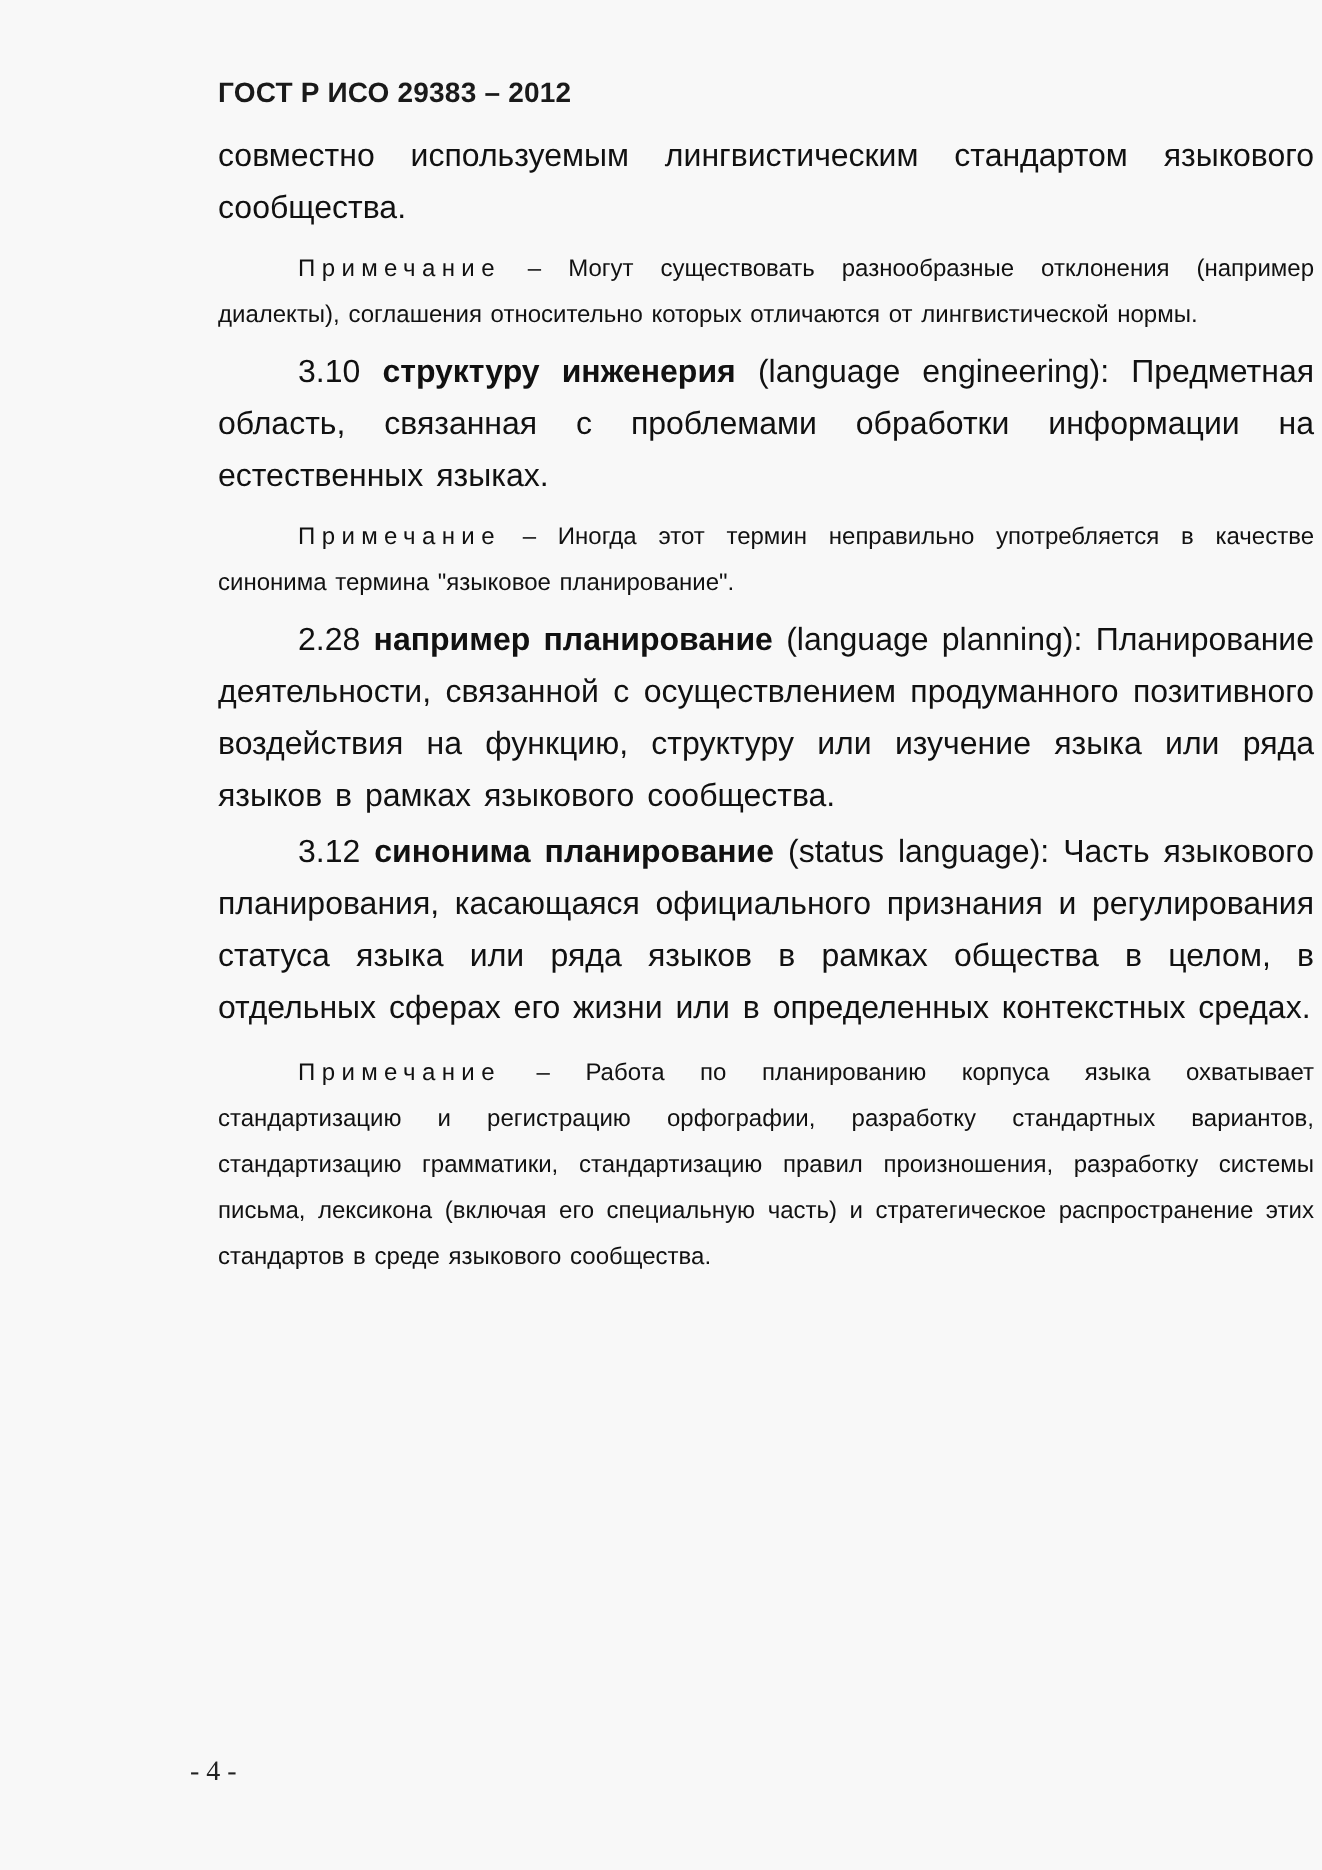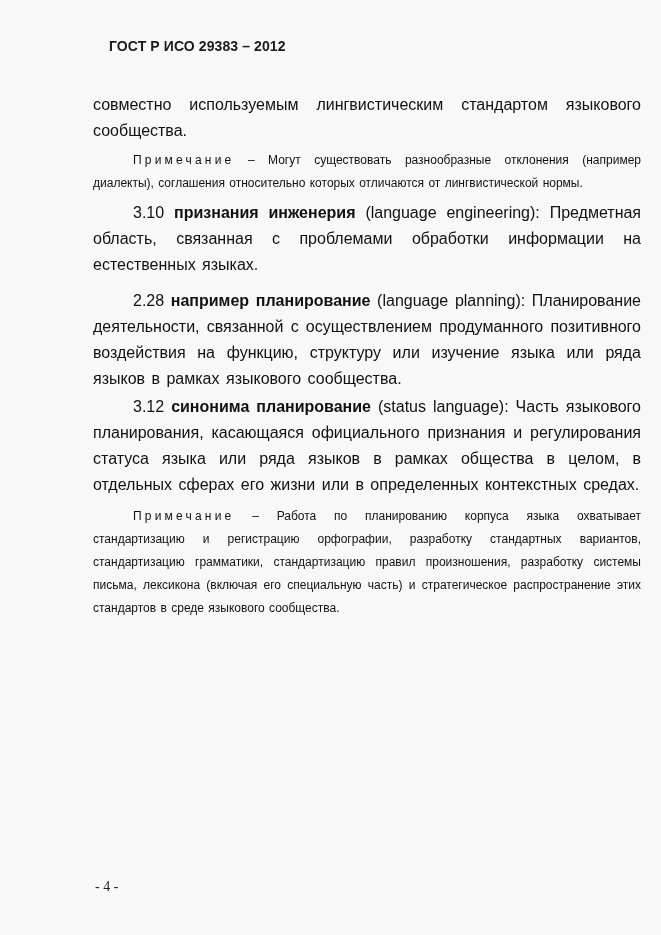--- a/index.html
+++ b/index.html
@@ -20,24 +20,23 @@
       left: 93px;
       top: 38px;
       font-size: 14px;
       font-weight: bold;
       letter-spacing: 0.1px;
       color: #1a1a1a;
       margin-left: 16px;
     }
     .content {
       position: absolute;
-      left: 93px;
+      left: 109px;
       top: 66px;
       width: 548px;
-      margin-top: 26px;
     }
     .p {
       font-size: 16px;
       line-height: 26px;
       text-align: justify;
       text-align-last: left;
       margin: 0;
       word-spacing: 2px;
     }
     .p.indent { text-indent: 40px; }
@@ -71,23 +70,24 @@
 <div class="header">ГОСТ Р ИСО 29383 – 2012</div>
 
 <div class="content">
 
   <p class="p">совместно используемым лингвистическим стандартом языкового сообщества.</p>
 
   <div class="gap-m"></div>
   <p class="note"><span class="note-label">Примечание</span><span> – </span><span>Могут существовать разнообразные отклонения (например диалекты), соглашения относительно которых отличаются от лингвистической нормы.</span></p>
 
   <div class="gap-m"></div>
-  <p class="p indent"><span>3.10</span> <span class="term">признания инженерия</span> <span>(language engineering):</span> <span>Предметная область, связанная с проблемами обработки информации на естественных языках.</span></p>
+  <p class="p indent"><span>3.10</span> <span class="term">структуру инженерия</span> <span>(language engineering):</span> <span>Предметная область, связанная с проблемами обработки информации на естественных языках.</span></p>
 
   <div class="gap-m"></div>
+  <p class="note"><span class="note-label">Примечание</span><span> – </span><span>Иногда этот термин неправильно употребляется в качестве синонима термина "языковое планирование".</span></p>
 
   <div class="gap-m"></div>
   <p class="p indent"><span>2.28</span> <span class="term">например планирование</span> <span>(language planning):</span> <span>Планирование деятельности, связанной с осуществлением продуманного позитивного воздействия на функцию, структуру или изучение языка или ряда языков в рамках языкового сообщества.</span></p>
 
   <div class="gap-s"></div>
   <p class="p indent"><span>3.12</span> <span class="term">синонима планирование</span> <span>(status language):</span> <span>Часть языкового планирования, касающаяся официального признания и регулирования статуса языка или ряда языков в рамках общества в целом, в отдельных сферах его жизни или в определенных контекстных средах.</span></p>
 
   <div class="gap-s"></div>
 
   <div class="gap-m"></div>

